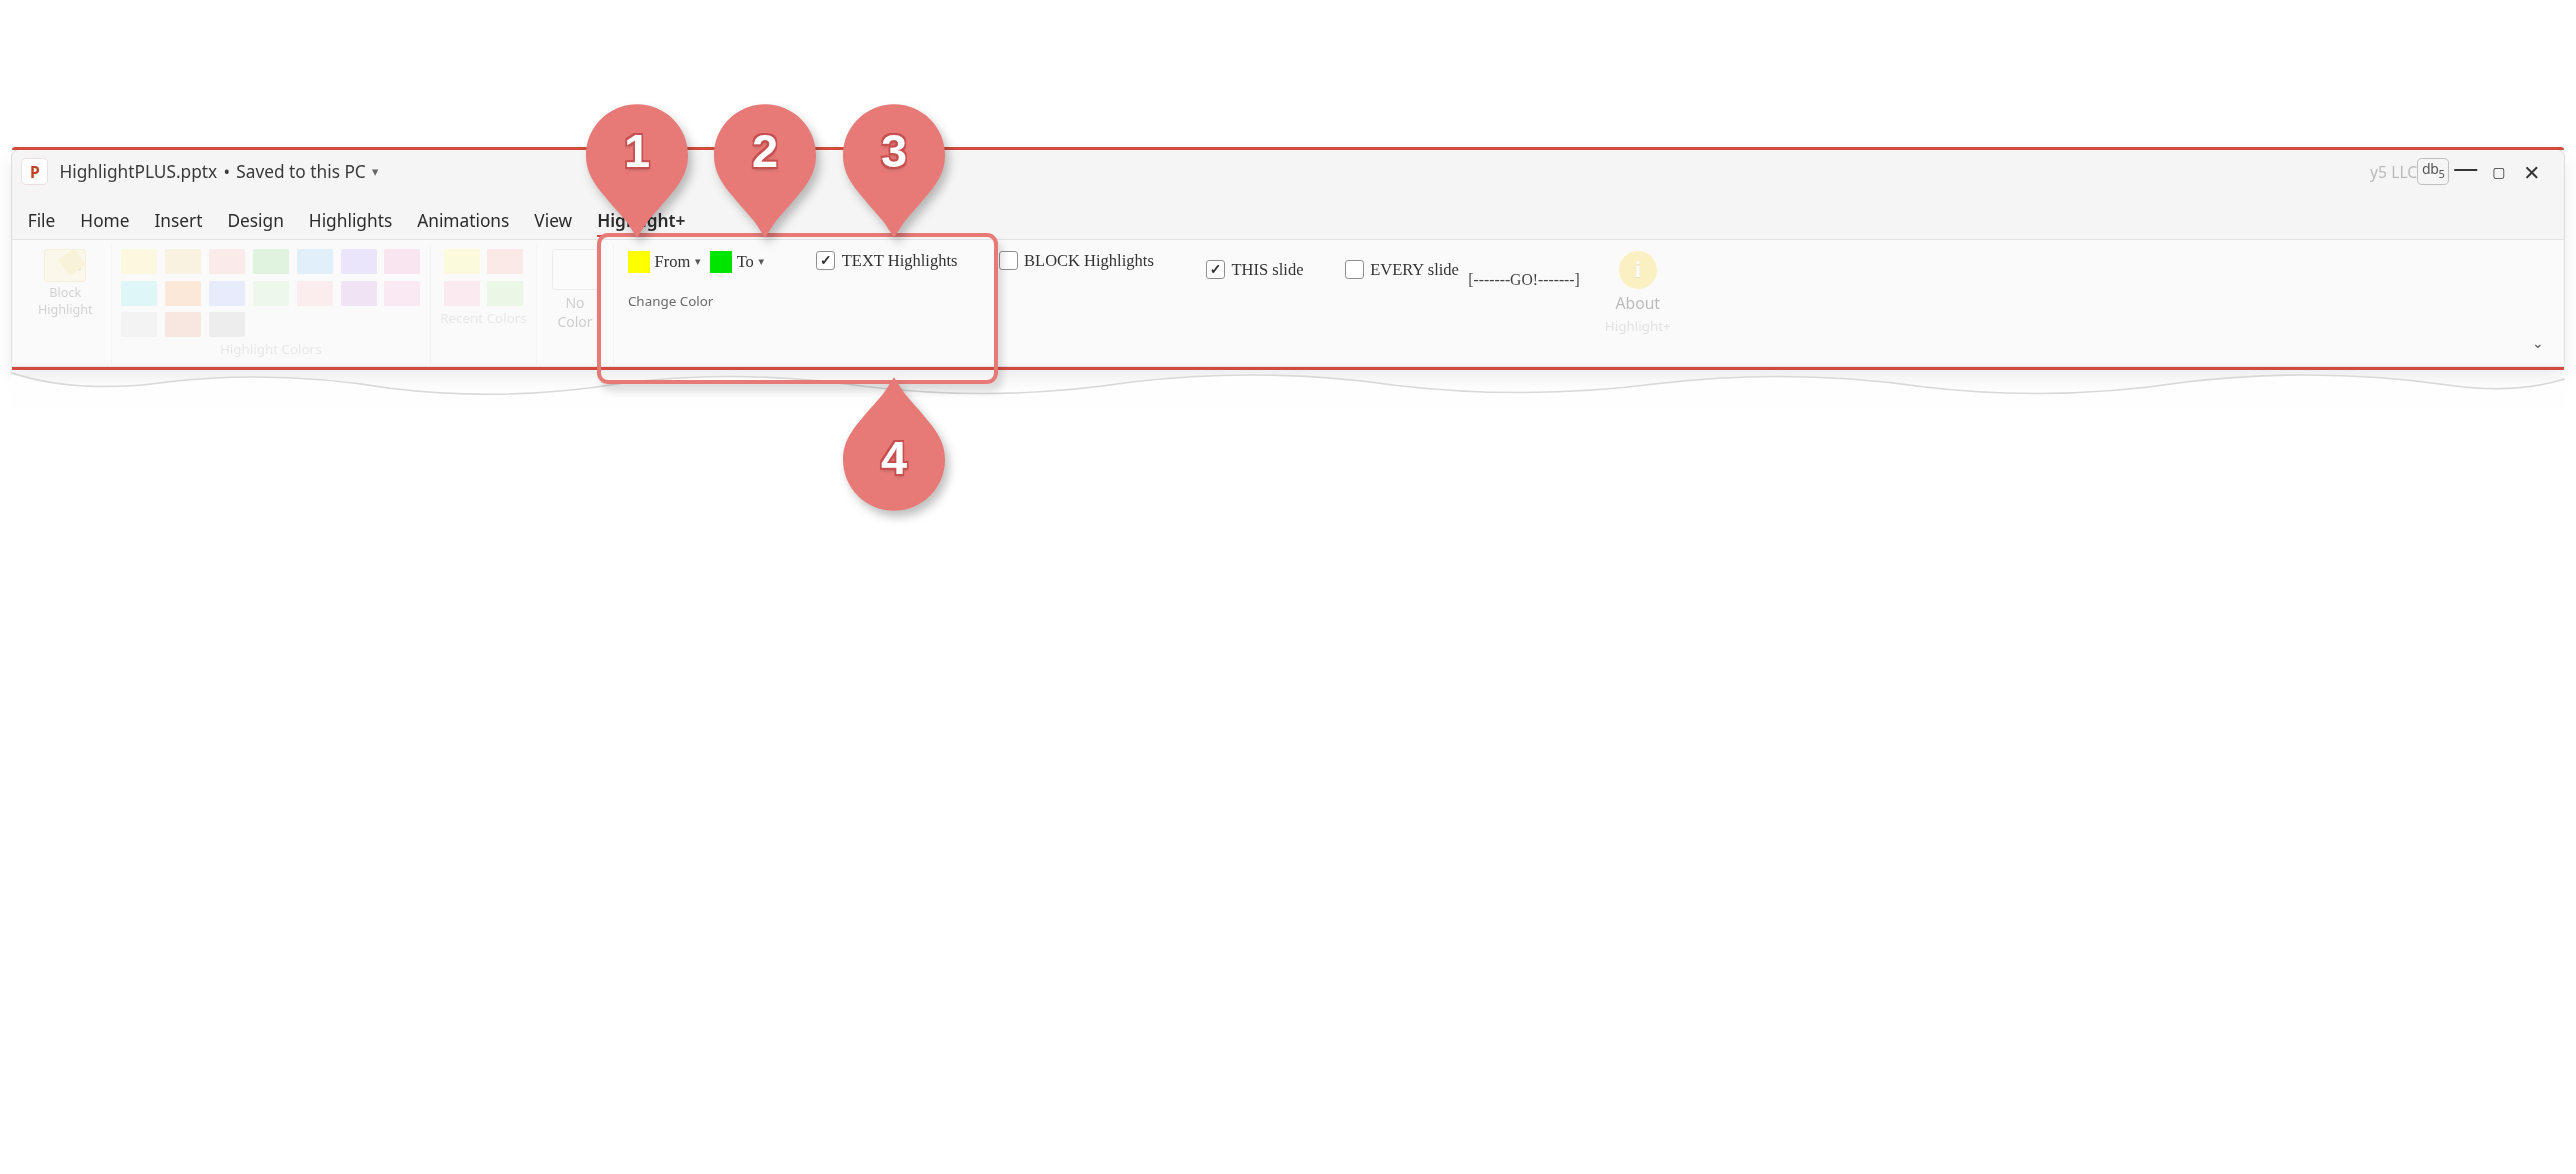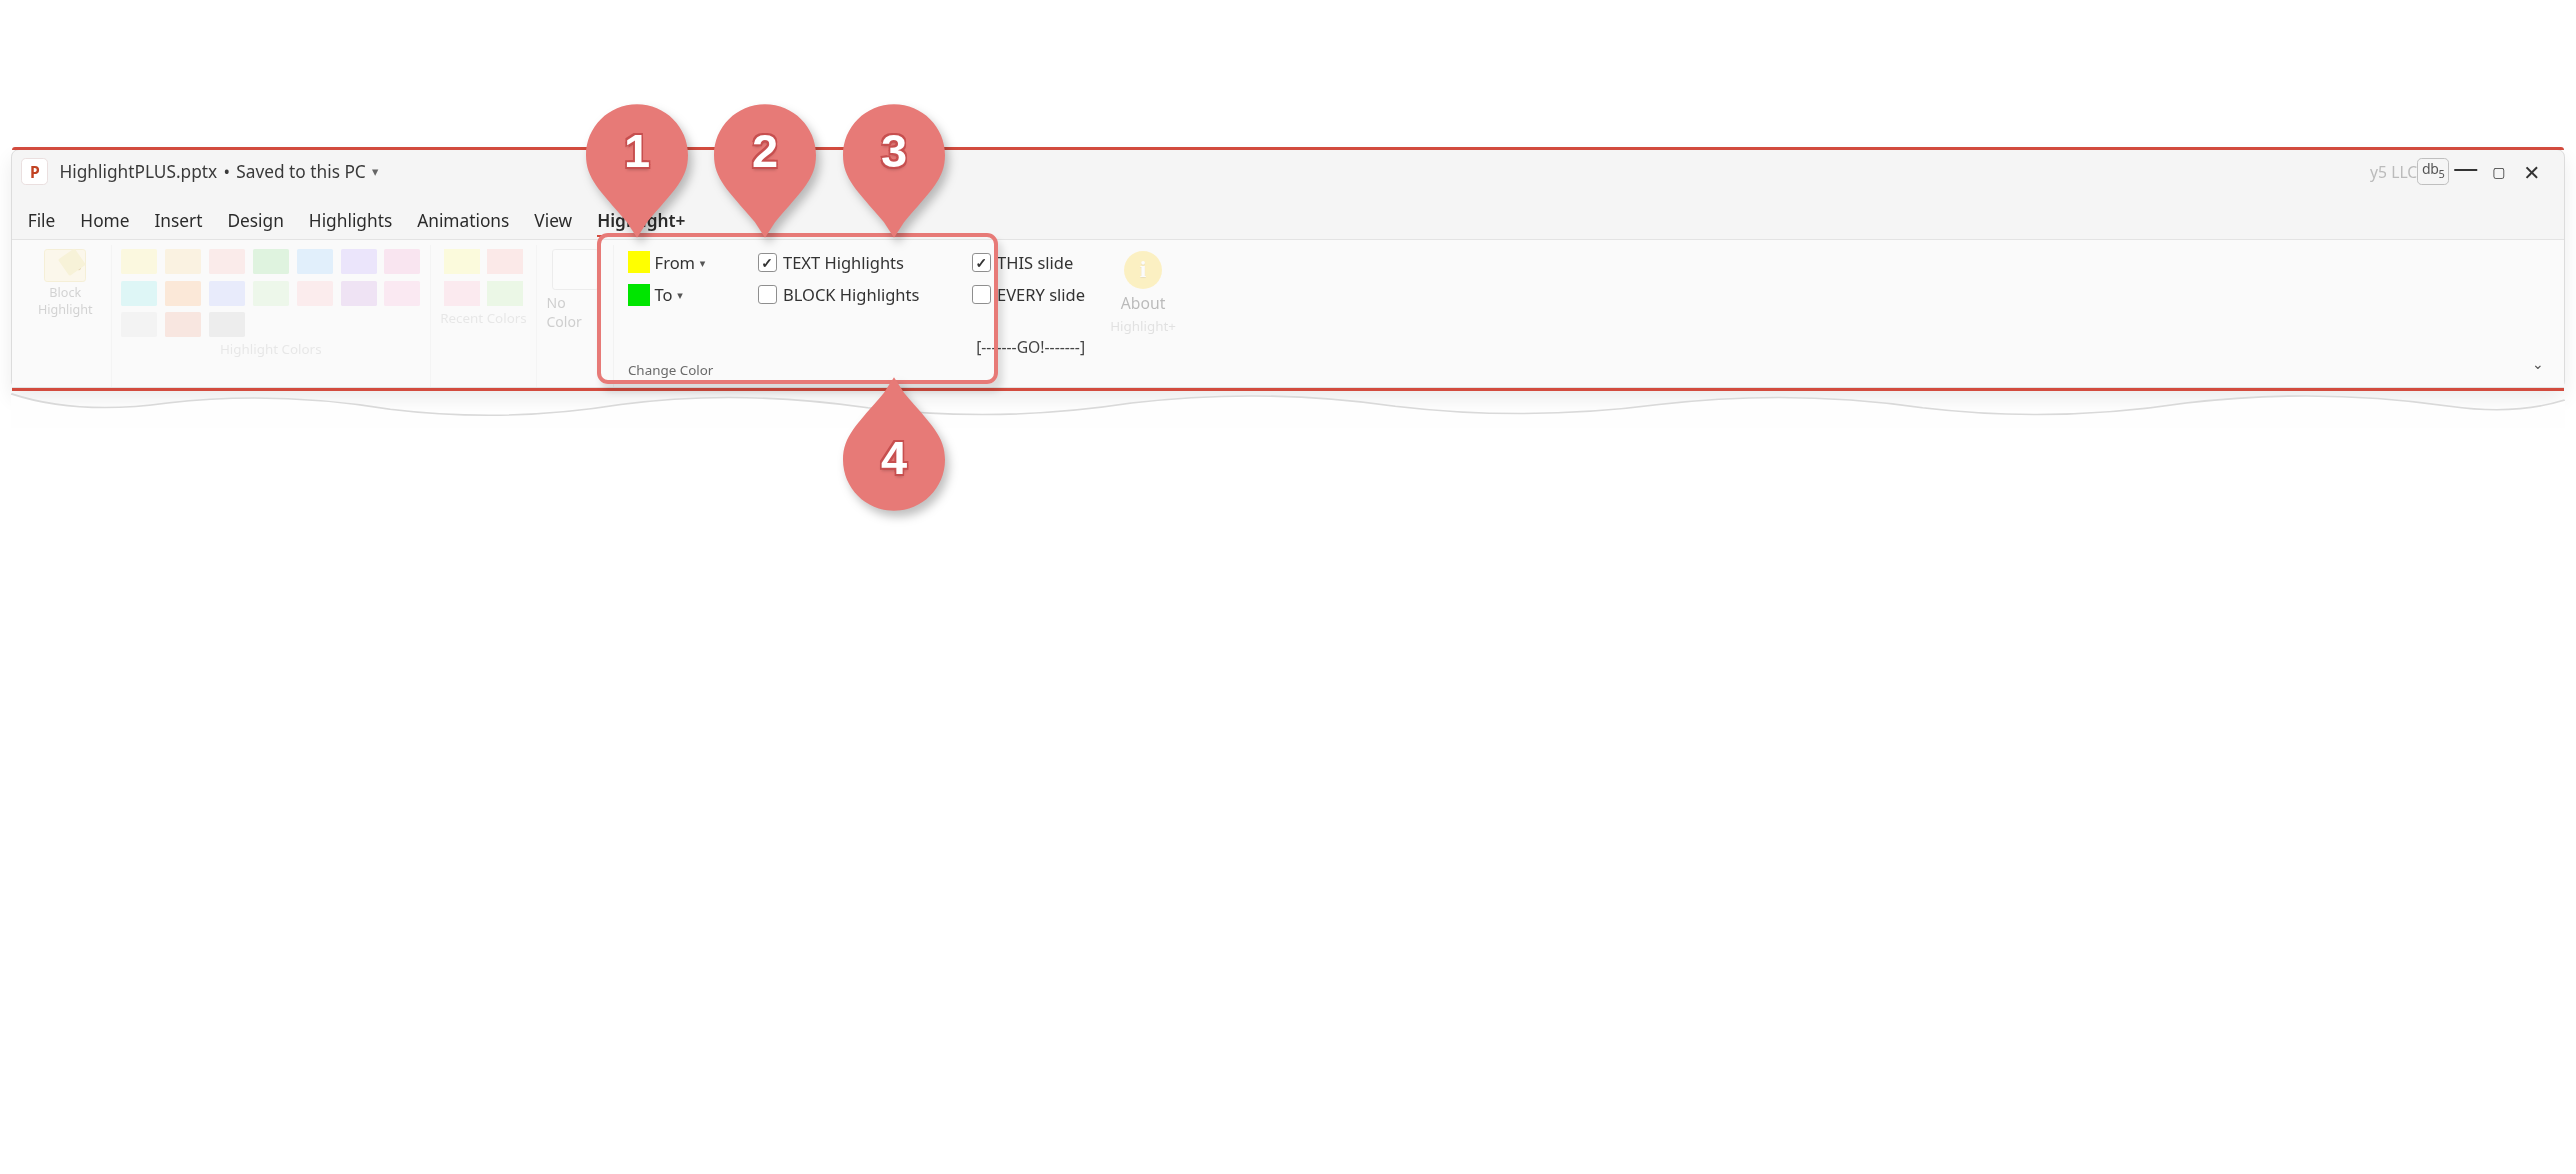--- a/index.html
+++ b/index.html
@@ -44,27 +44,27 @@
     .blockhl .ico { width:42px; height:33px; margin:0 auto 1.6px auto; background:#fff2c9; border:0.8px solid #ecd98a; border-radius:3.1px; position:relative;}
     .blockhl .ico::after{ content:""; position:absolute; right:3.1px; top:1.6px; width:20.4px; height:20.4px; background:#f2e08b; border-radius:1.6px; transform:rotate(-35deg);}
     .blockhl .ico::before{ content:""; position:absolute; right:7px; top:6.3px; width:3.9px; height:14px; background:#b38617; transform:rotate(-35deg); border-radius:1.6px;}
 
     
     .palette { display:grid; grid-template-columns: repeat(7, 36px); grid-auto-rows:25px; gap:6.3px 7.9px; }
     .palette .sw { width:36px; height:25px; border-radius:1.6px; }
     .recent-palette { display:grid; grid-template-columns: repeat(2, 36px); grid-auto-rows:25px; gap:6.3px 7.9px; }
 
     
-    .nocolor { width:57px; text-align:left; color:#888; font-size:14px; }
+    .nocolor { width:57px; text-align:center; color:#888; font-size:14px; }
     .nocolor .box{ width:47px; height:41px; margin:0 auto 3.1px auto; border:0.8px solid #d7d7d7; border-radius:3.1px; background:#fff;}
 
     
     .change-group { flex:0 0 auto; padding:6.3px 15.7px 3.1px 14px; display:flex; flex-direction:column; }
     .change-rows { display:flex; gap:20.4px; align-items:flex-start; }
-    .col { display:flex; flex-direction:column; gap:9.4px; font-size:16.5px; color:#333; }
+    .col { display:flex; flex-direction:row; gap:9.4px; font-size:16.5px; color:#333;font-family:Liberation Serif, serif; }
     .swatch-inline{ display:flex; align-items:center; gap:4.7px; }
     .swatch-inline .sq{ width:22px; height:22px; display:inline-block; }
     .swatch-inline .lbl{ }
     .swatch-inline .dd{ font-size:11px; color:#555; }
 
     
     .chk { display:flex; align-items:center; gap:6.3px;padding-left:32px; }
     .chk .box{ width:19px; height:19px; border:1.6px solid #8e8e8e; border-radius:3.1px; display:inline-flex; align-items:center; justify-content:center; font-size:14px; color:#333; background:#fff;}
     .chk.checked .box::before{ content:"✓"; font-weight:bold; }
 

